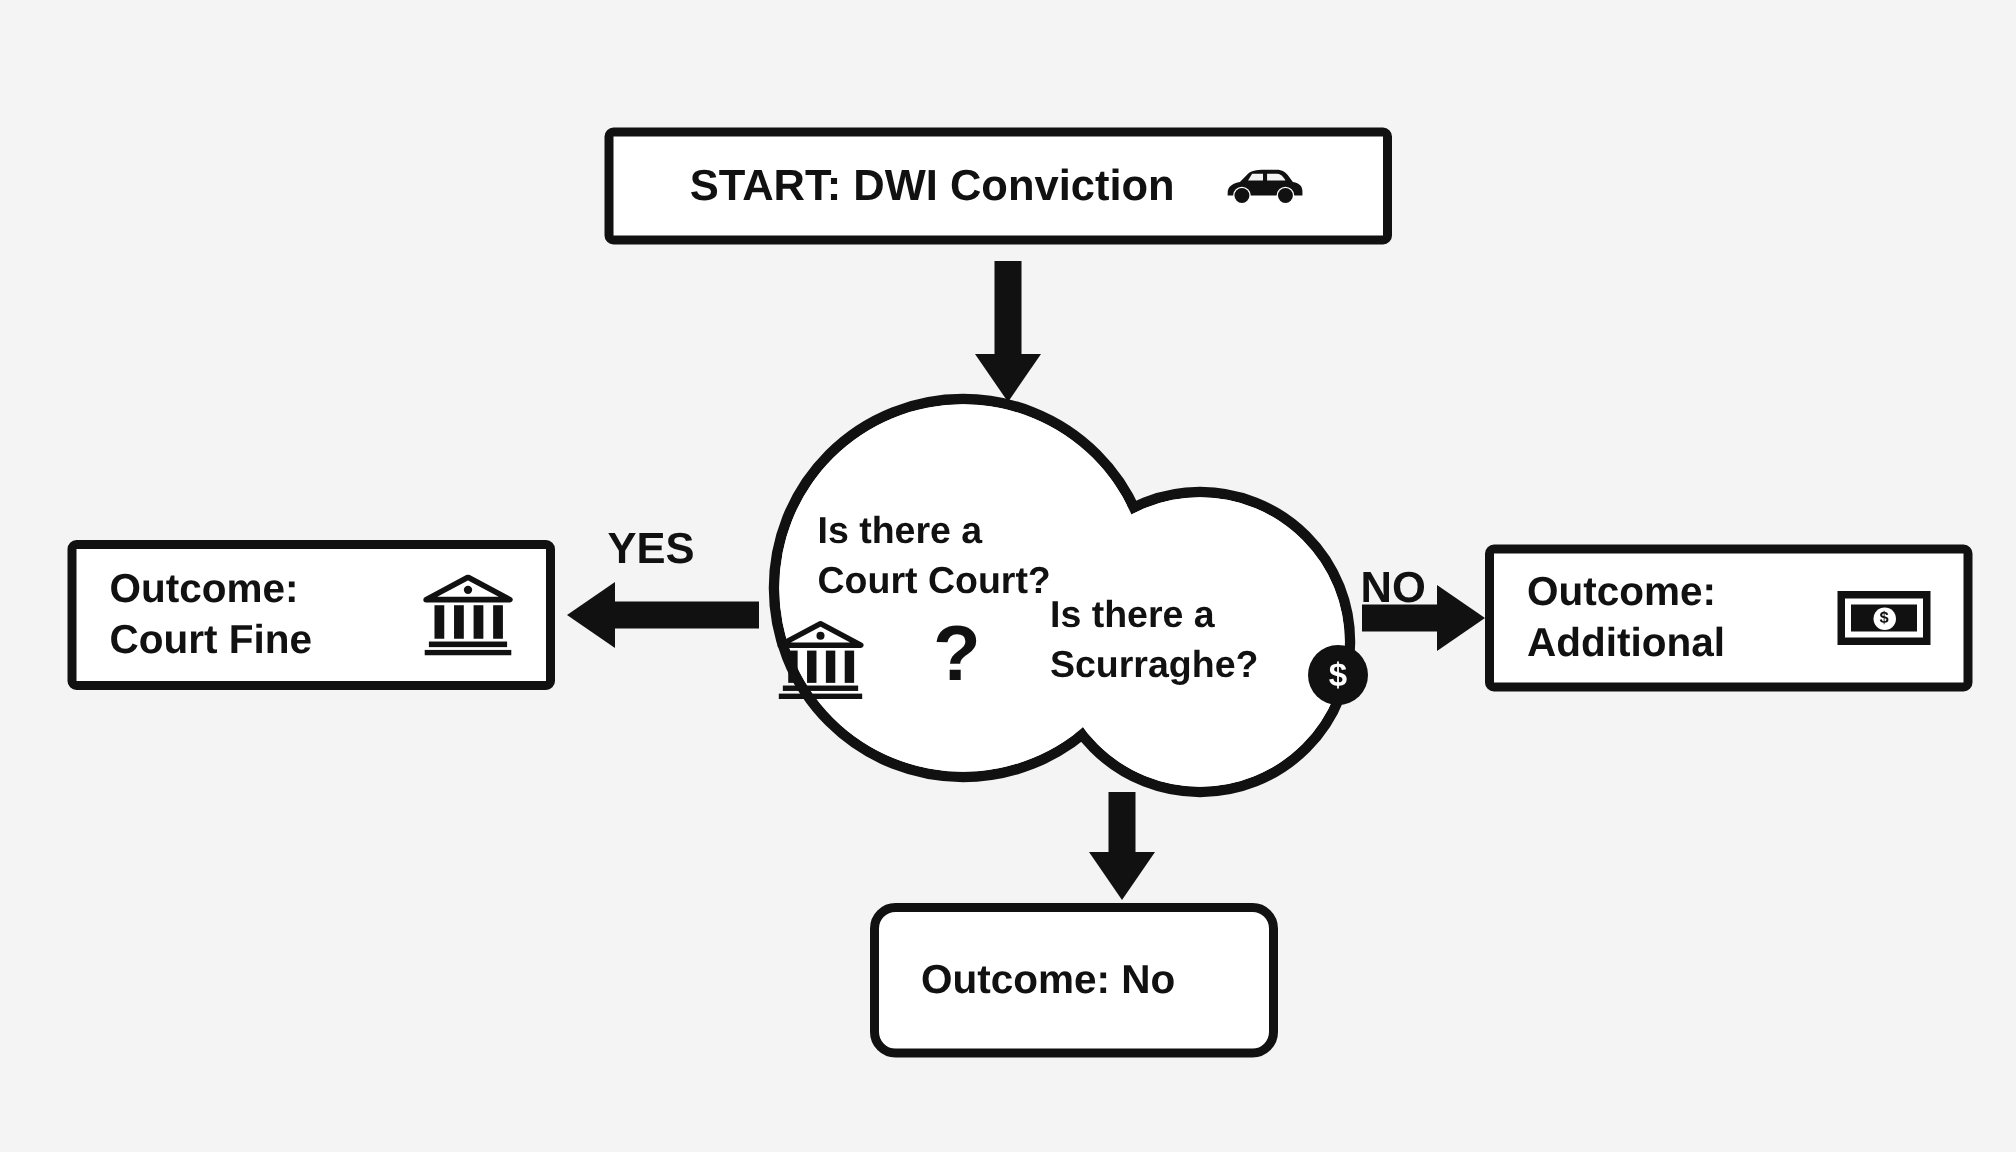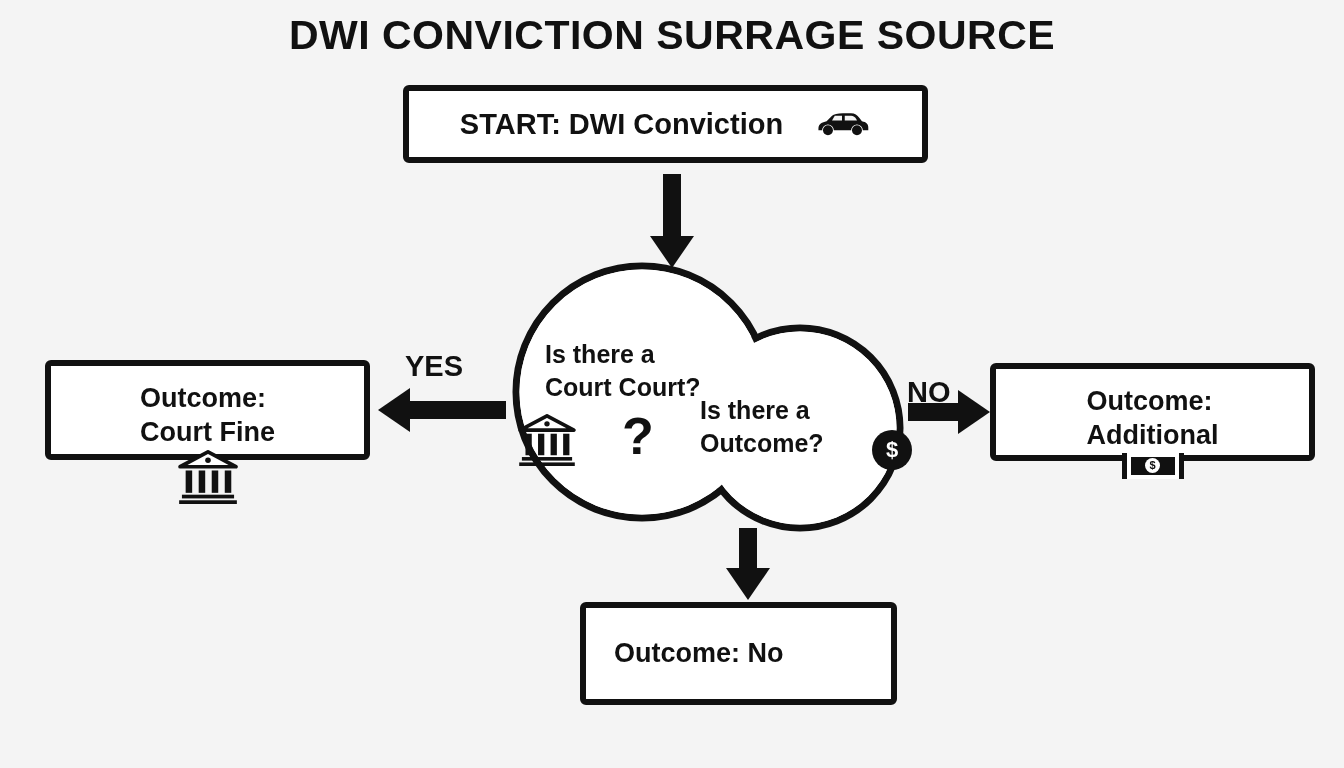--- a/index.html
+++ b/index.html
@@ -23,29 +23,29 @@
     border-radius:6px;
     box-sizing:border-box;
   }
   .start-box{
     left:403px;top:85px;width:525px;height:78px;
     display:flex;align-items:center;justify-content:center;gap:30px;
   }
   .start-label{font-size:29px;font-weight:800;}
   .outcome-box{
     display:flex;align-items:center;justify-content:space-between;
-    padding:16px 22px;
-    flex-direction:column;
+    padding:5px 22px;
   }
   .outcome-left{left:45px;top:360px;width:325px;height:100px;}
   .outcome-right{left:990px;top:363px;width:325px;height:98px;}
   .outcome-bottom{
-    left:580px;top:602px;width:317px;height:103px;
+    left:580px;top:602px;width:272px;height:103px;
     display:flex;flex-direction:column;justify-content:center;
     padding:0 28px;
+    border-radius:17px;
   }
   .outcome-text{font-size:27px;font-weight:800;line-height:1.25;}
   
   .arrow{position:absolute;}
   .shaft-v{position:absolute;left:13px;width:18px;background:#111;}
   .head-down{position:absolute;left:0;width:0;height:0;
     border-left:22px solid transparent;border-right:22px solid transparent;
     border-top:32px solid #111;}
   .shaft-h{position:absolute;height:18px;background:#111;}
   .head-left{position:absolute;left:0;top:0;width:0;height:0;
@@ -88,21 +88,20 @@
   .bill-core{width:44px;height:18px;background:#111;display:flex;align-items:center;justify-content:center;}
   .bill-badge{width:15px;height:15px;background:#fff;border-radius:50%;
     color:#111;font-size:11px;font-weight:800;
     display:flex;align-items:center;justify-content:center;line-height:1;}
 </style>
 </head>
 <body>
 
 <div class="stage">
 
-  <div class="title">DWI CONVICTION SURRAGE SOURCE</div>
 
   <div class="node start-box">
     <span class="start-label">START: DWI Conviction</span>
     <span class="icon">
       <svg width="58" height="28" viewBox="0 0 64 30">
         <path d="M6 20 C6 15 10 13 15 12 L21 6 C23 4 27 3 33 3 L42 3 C46 3 49 5 51 8 L54 12 C59 13 61 15 61 19 L61 22 L55 22 A6.5 6.5 0 0 0 42 22 L23 22 A6.5 6.5 0 0 0 10 22 L6 22 Z" fill="#111"></path>
         <circle cx="16.5" cy="22" r="5.5" fill="#111"></circle>
         <circle cx="48.5" cy="22" r="5.5" fill="#111"></circle>
         <path d="M24 6 L32 6 L32 11 L21 11 Z" fill="#f4f4f4"></path>
         <path d="M35 6 L42 6 C44.5 6 46.5 7.5 48 10 L48.5 11 L35 11 Z" fill="#f4f4f4"></path>
@@ -141,21 +140,21 @@
       <rect x="50" y="22" width="7" height="24" fill="#111"></rect>
       <rect x="4" y="48" width="56" height="4" fill="#111"></rect>
       <rect x="1" y="54" width="62" height="4" fill="#111"></rect>
     </svg>
   </span>
 
   <div class="qmark">?</div>
 
   <div class="cloud-text q2">
     <div>Is there a</div>
-    <div>Outcome?</div>
+    <div>Scurraghe?</div>
   </div>
 
   <div class="dollar-circle">$</div>
 
   <div class="edge-label yes-label">YES</div>
   <div class="arrow arrow-left">
     <div class="head-left"></div>
     <div class="shaft-h"></div>
   </div>
 

